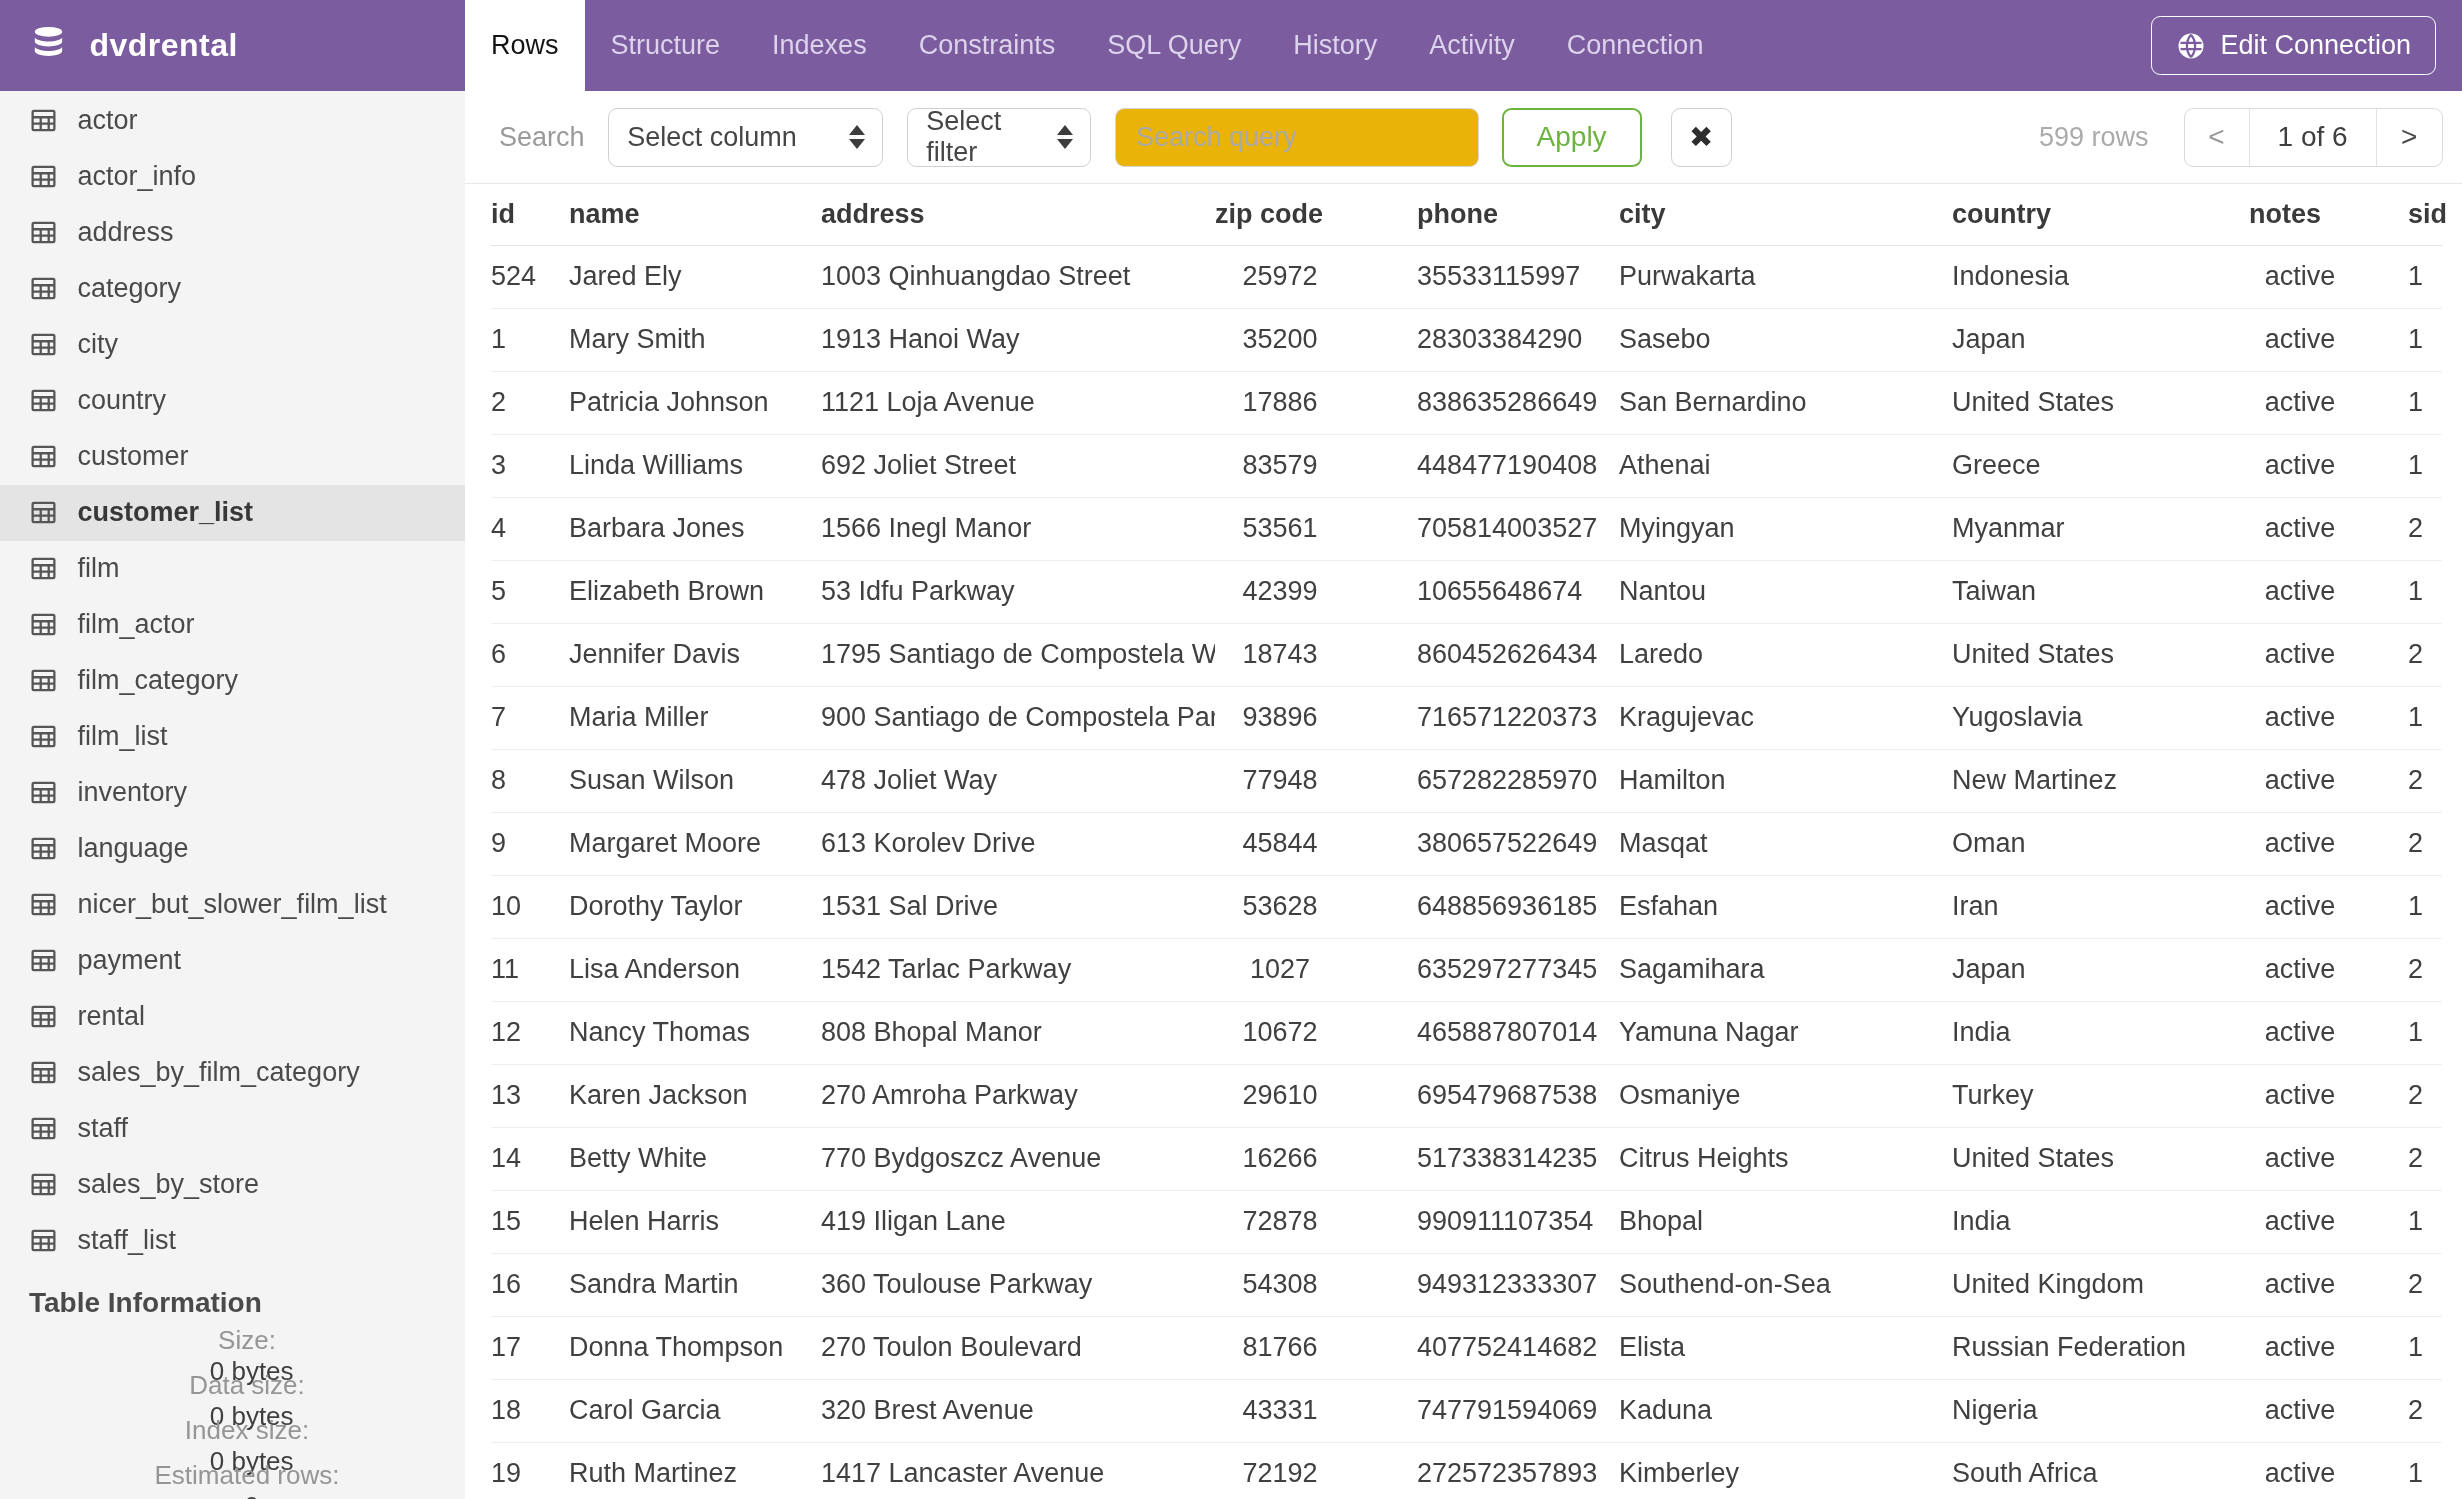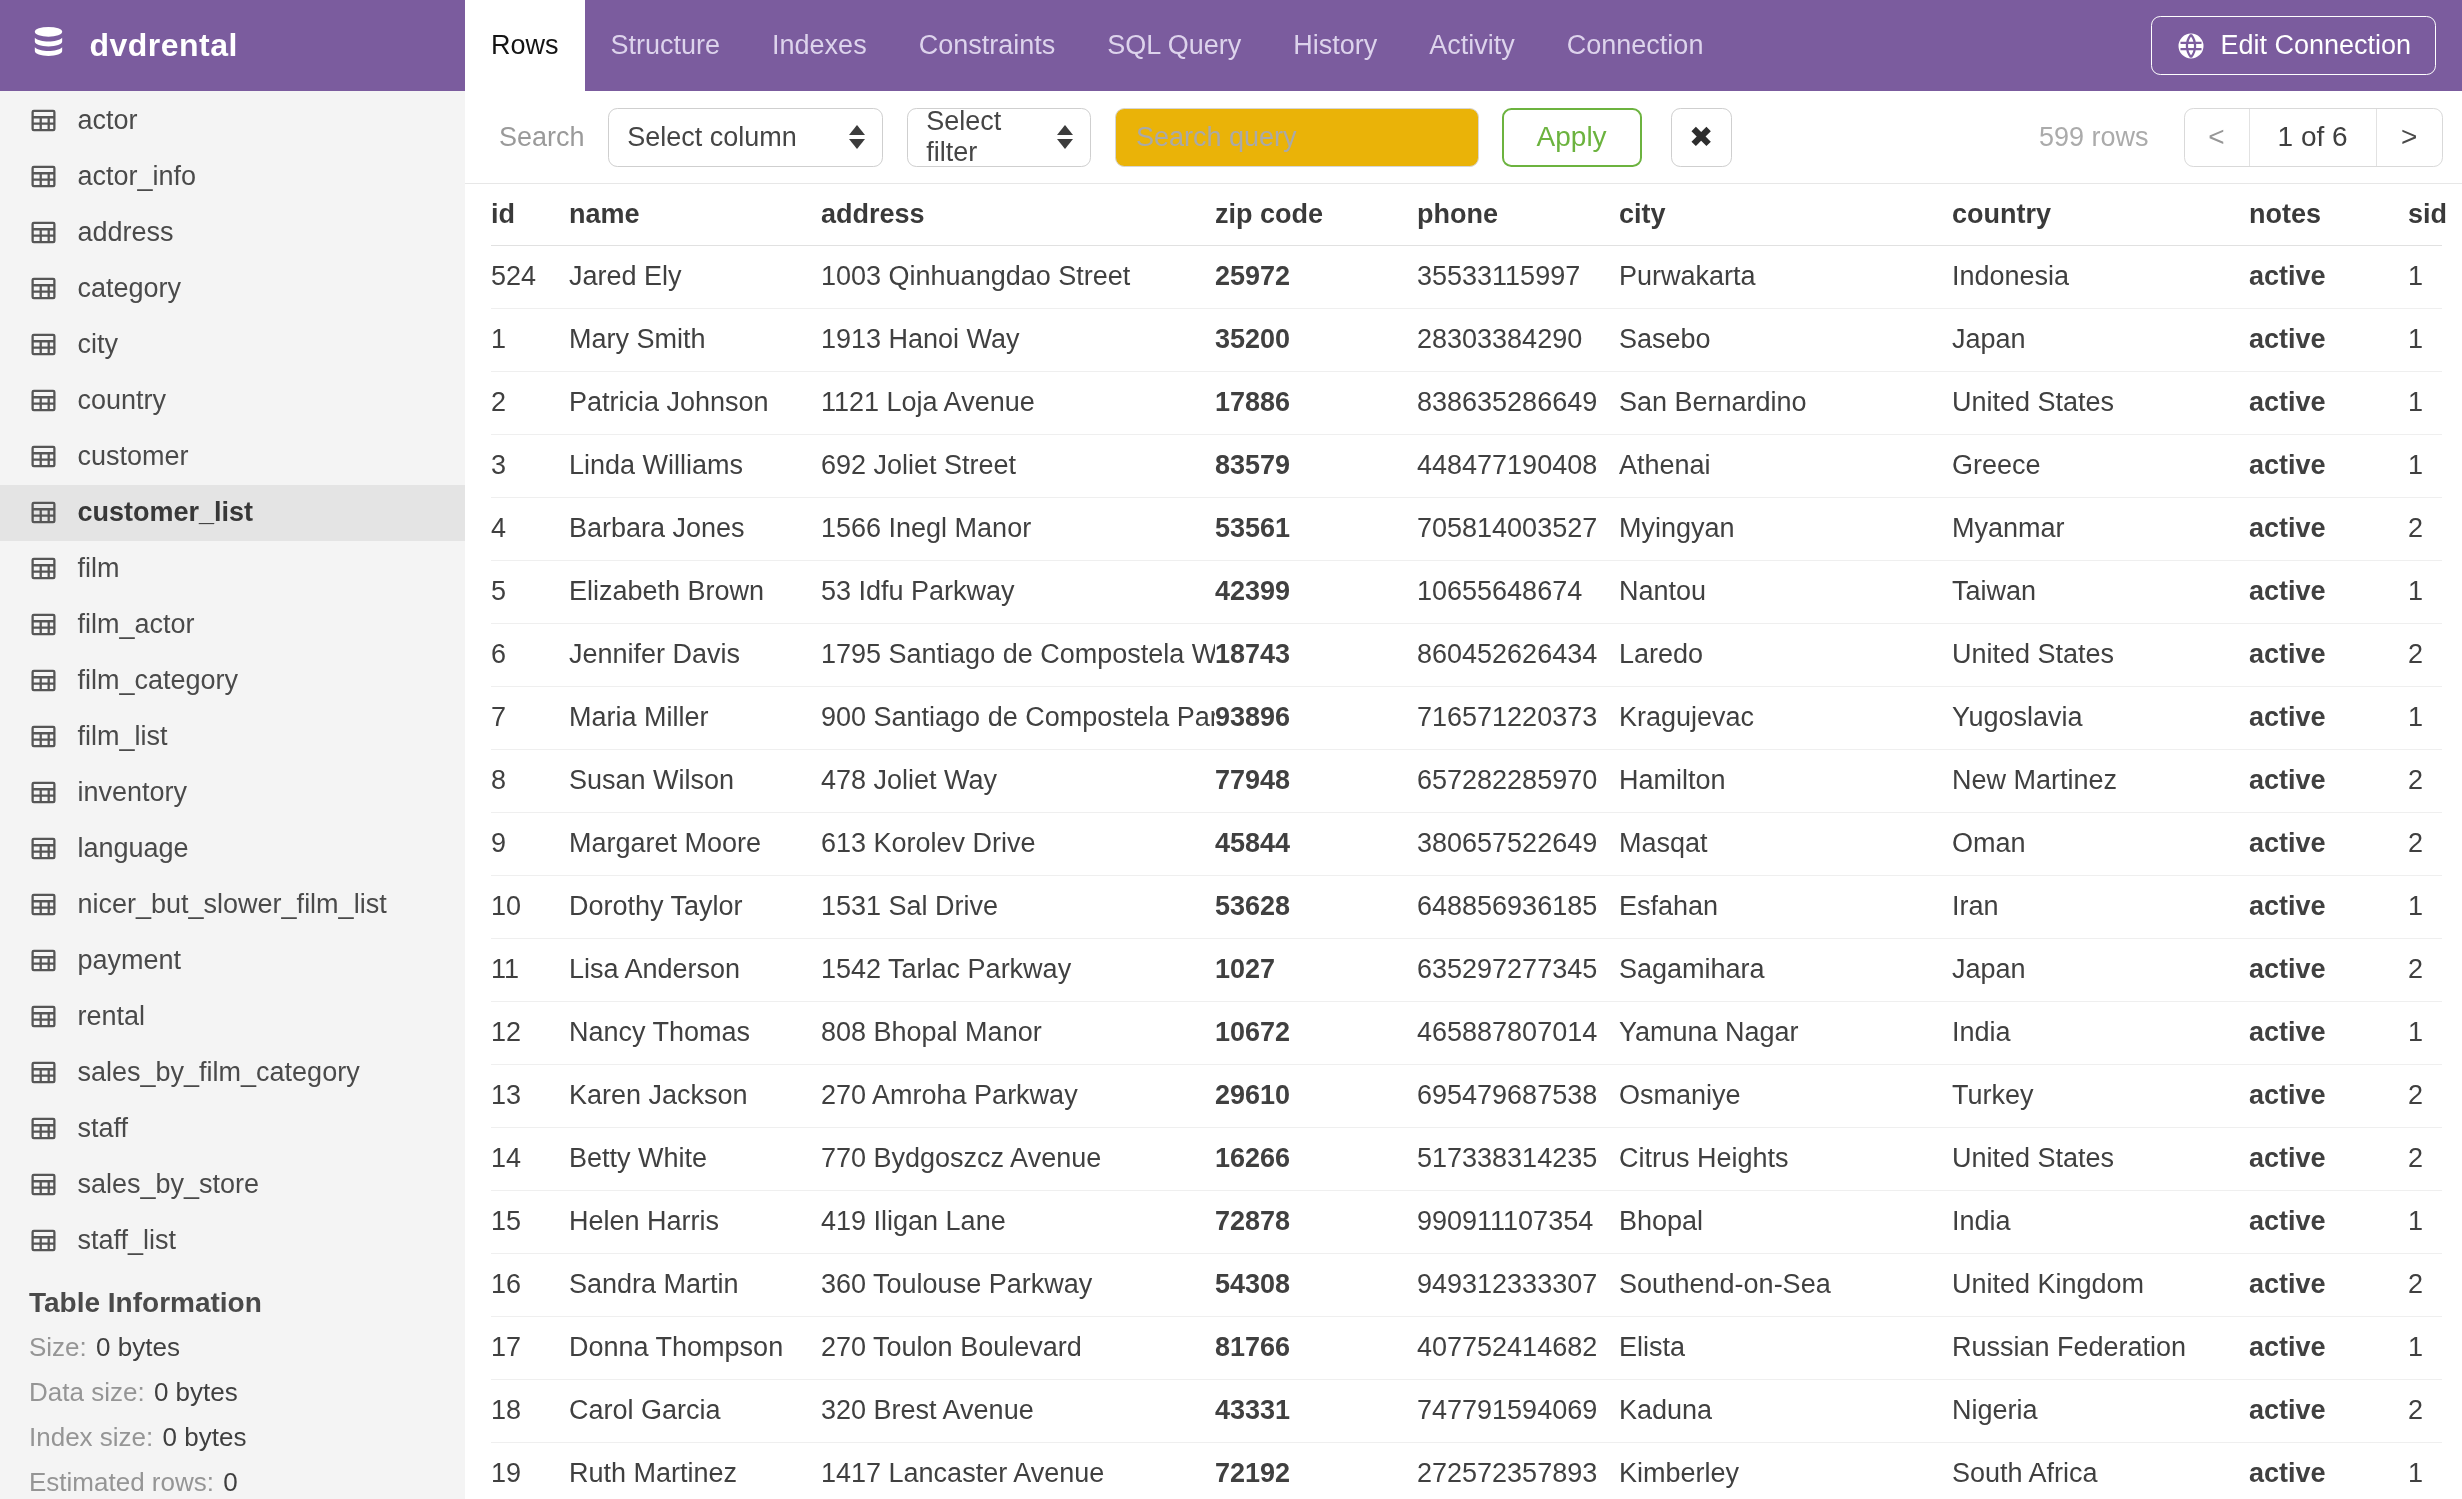--- a/index.html
+++ b/index.html
@@ -27,21 +27,21 @@
              background:#f4f4f4; overflow:hidden; }
   .side-list { padding-top:1.9px; }
   .side-item { height:56px; display:flex; align-items:center; gap:19.5px;
                padding-left:29px; font-size:27px; color:#4a4a4a; cursor:pointer;
                white-space:nowrap; }
   .side-item.selected { background:#e4e4e4; font-weight:bold; color:#383838; }
   .side-item svg { flex:0 0 auto; }
   .info-title { margin:13px 0 0 29px; height:43px; display:flex; align-items:center;
                 font-size:28px; font-weight:bold; color:#4a4a4a; }
   .info-row { height:45px; display:flex; align-items:center; padding-left:29px;
-              font-size:26px; white-space:nowrap; }
+              font-size:26px; white-space:nowrap;flex-direction:column; }
   .info-row .lbl { color:#959595; }
   .info-row .val { color:#3f3f3f; margin-left:9.3px; }
 
   
   .content { position:absolute; top:91px; left:465px; width:1998px; height:1483px;
              background:#fff; }
 
   
   .toolbar { height:93px; display:flex; align-items:center; padding-left:34px;
              border-bottom:1.9px solid #e7e7e7; }
@@ -80,21 +80,21 @@
 
   
   .grid-wrap { padding-left:26px; }
   table.grid { border-collapse:collapse; table-layout:fixed; width:1951px; }
   table.grid th { height:61px; font-size:27px; font-weight:bold; color:#3a3a3a;
                   text-align:left; border-bottom:1.9px solid #e1e1e1; padding:0;
                   white-space:nowrap; }
   table.grid td { height:63px; font-size:27px; color:#404040;
                   border-bottom:1.9px solid #efefef; padding:0; white-space:nowrap;
                   overflow:hidden; }
-  .c-zip, .c-notes { text-align:left;font-weight:bold; }
+  .c-zip, .c-notes { text-align:center; }
   .c-phone { padding-left:72px !important; }
   .c-sid { padding-left:57px !important; }
 </style>
 </head>
 <body>
 
 <div class="app">
 
   <div class="topbar">
     <div class="brand">

